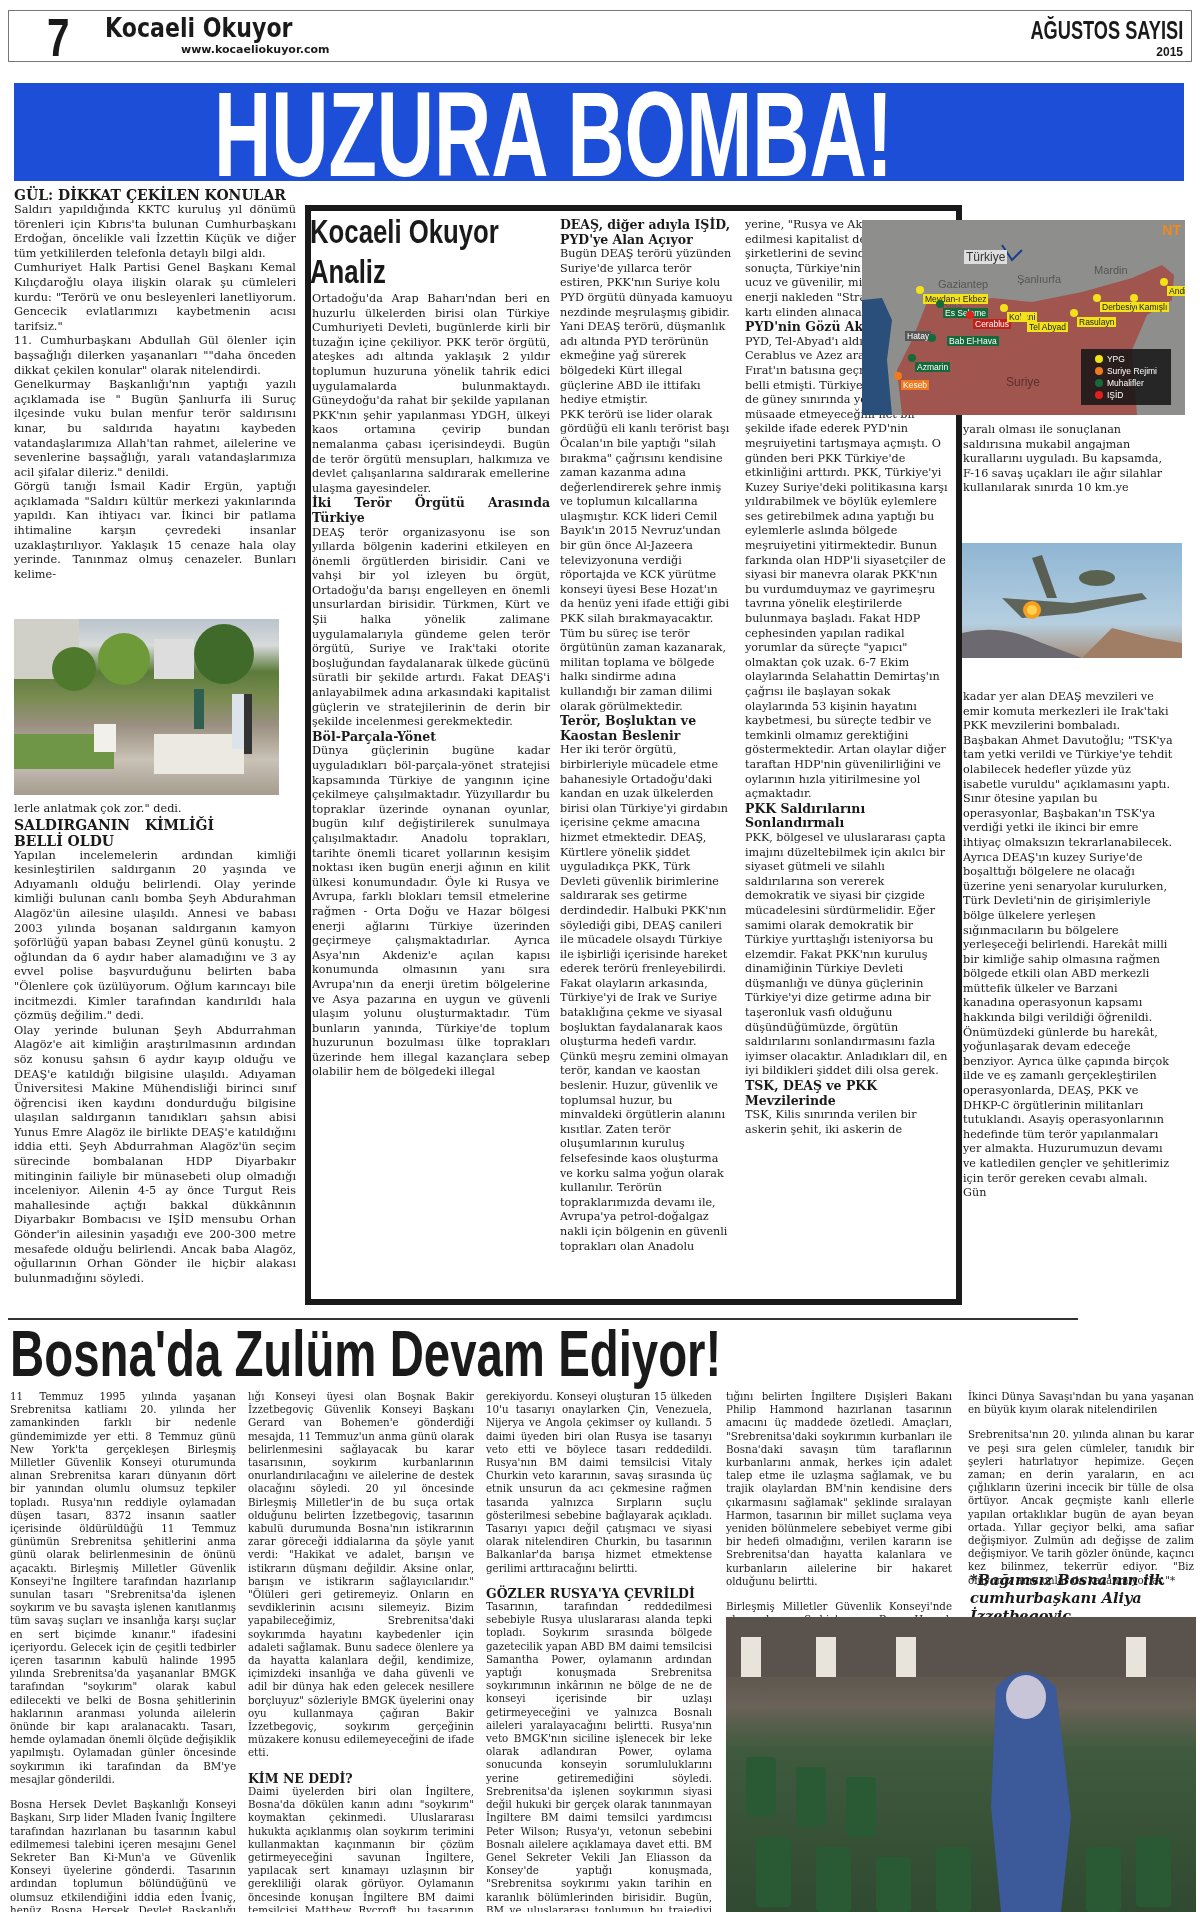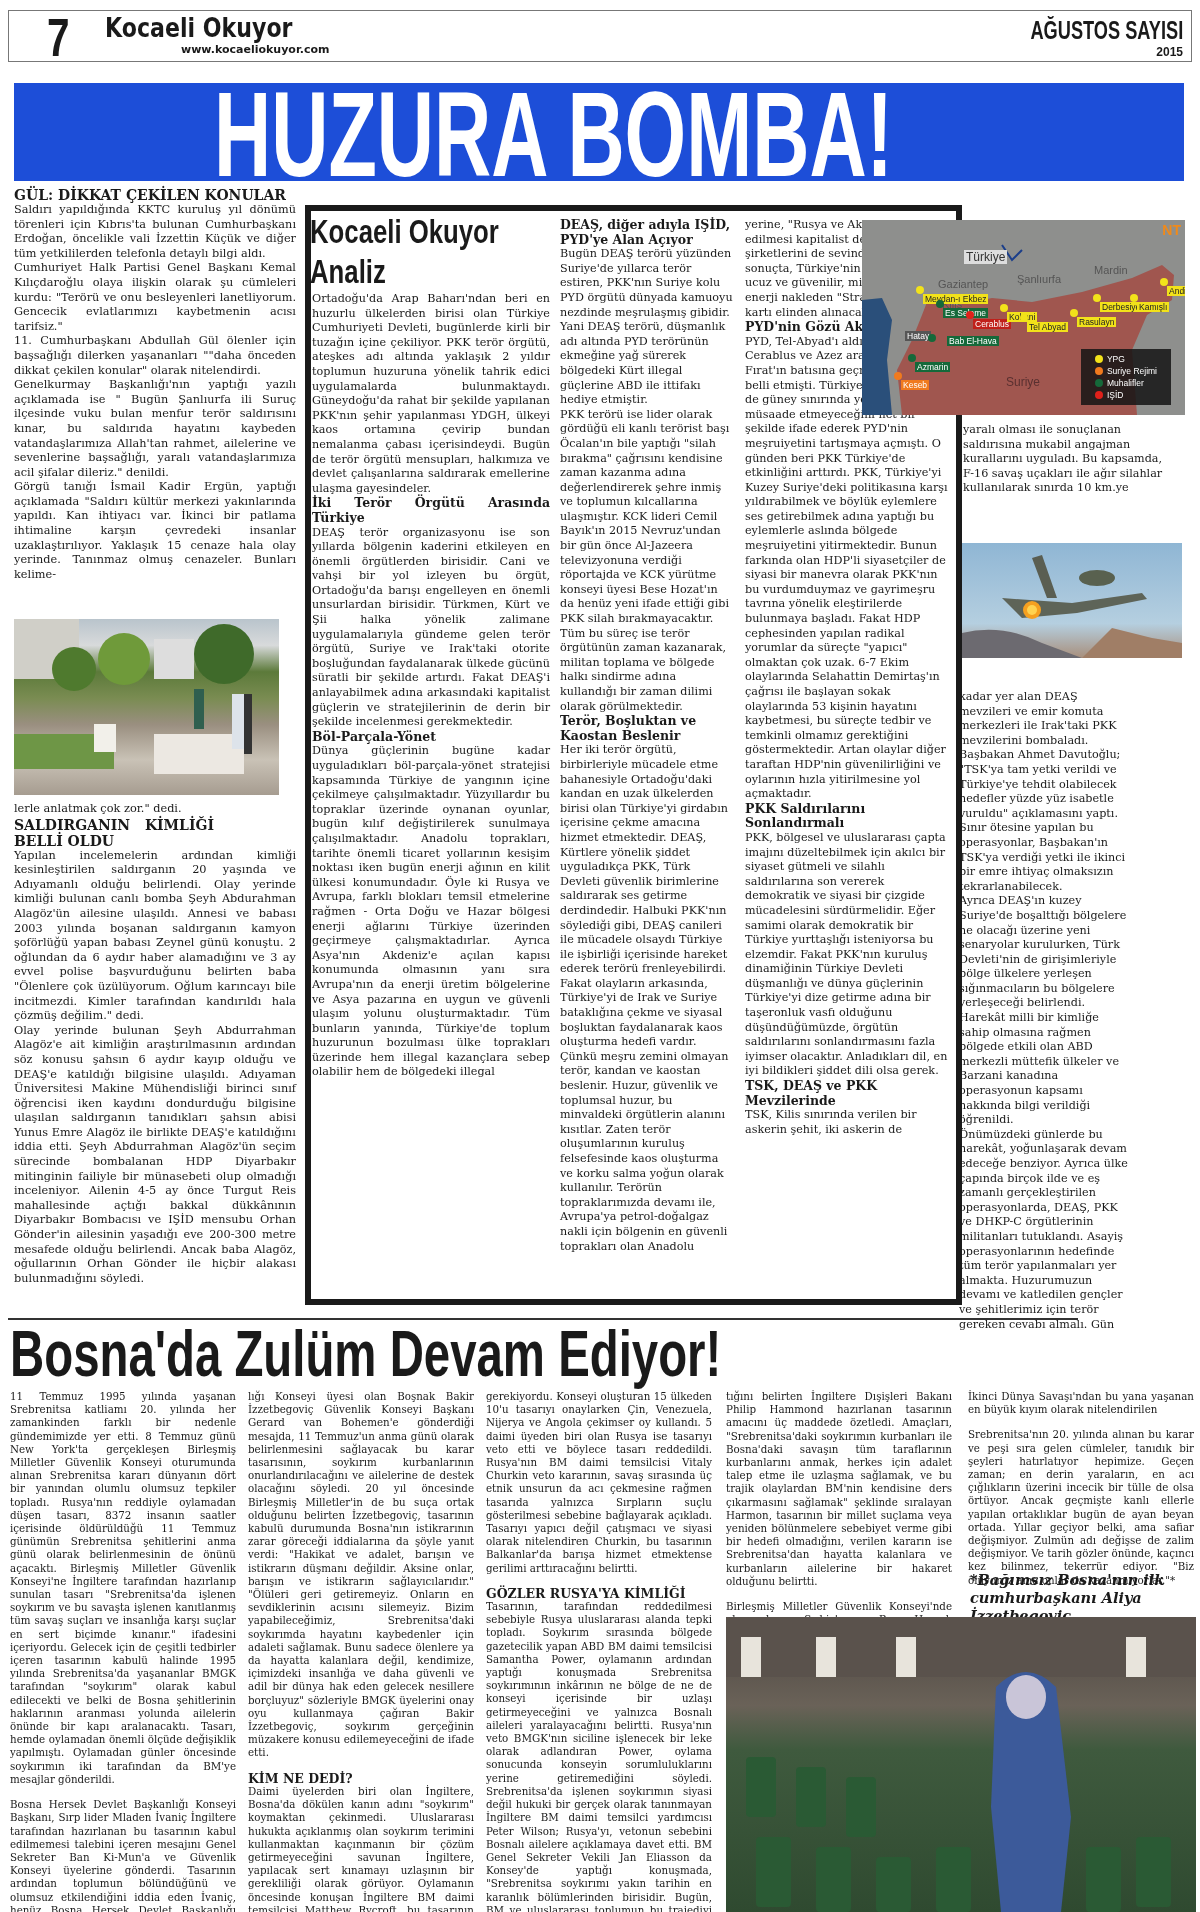--- a/index.html
+++ b/index.html
@@ -177,42 +177,42 @@
   <svg width="220" height="115">
     <path d="M0 90 Q40 80 80 100 L120 115 L0 115 Z" fill="#6c6a70"></path>
     <path d="M120 115 L150 85 L190 95 L220 100 L220 115 Z" fill="#a07e66"></path>
     <path d="M40 55 L110 60 L180 50 L185 56 L115 70 L60 75 Z" fill="#5e6458"></path>
     <path d="M70 15 L85 55 L95 55 L80 12 Z" fill="#5a5e52"></path>
     <ellipse cx="135" cy="35" rx="18" ry="8" fill="#59614f"></ellipse>
     <circle cx="70" cy="67" r="9" fill="#f5a020"></circle>
     <circle cx="70" cy="67" r="5" fill="#ffd350"></circle>
   </svg>
 </div>
-<div class="col" id="an-col4b" style="left:919px; top:690px; width:210px; font-size:11.2px; text-align:left;padding-left:40px;">
+<div class="col" id="an-col4b" style="left:963px; top:690px; width:210px; font-size:11.2px; text-align:left;">
     <p>kadar yer alan DEAŞ mevzileri ve emir komuta merkezleri ile Irak'taki PKK mevzilerini bombaladı. Başbakan Ahmet Davutoğlu; "TSK'ya tam yetki verildi ve Türkiye'ye tehdit olabilecek hedefler yüzde yüz isabetle vuruldu" açıklamasını yaptı.</p>
     <p>Sınır ötesine yapılan bu operasyonlar, Başbakan'ın TSK'ya verdiği yetki ile ikinci bir emre ihtiyaç olmaksızın tekrarlanabilecek.</p>
     <p>Ayrıca DEAŞ'ın kuzey Suriye'de boşalttığı bölgelere ne olacağı üzerine yeni senaryolar kurulurken, Türk Devleti'nin de girişimleriyle bölge ülkelere yerleşen sığınmacıların bu bölgelere yerleşeceği belirlendi. Harekât milli bir kimliğe sahip olmasına rağmen bölgede etkili olan ABD merkezli müttefik ülkeler ve Barzani kanadına operasyonun kapsamı hakkında bilgi verildiği öğrenildi.</p>
     <p>Önümüzdeki günlerde bu harekât, yoğunlaşarak devam edeceğe benziyor. Ayrıca ülke çapında birçok ilde ve eş zamanlı gerçekleştirilen operasyonlarda, DEAŞ, PKK ve DHKP-C örgütlerinin militanları tutuklandı. Asayiş operasyonlarının hedefinde tüm terör yapılanmaları yer almakta. Huzurumuzun devamı ve katledilen gençler ve şehitlerimiz için terör gereken cevabı almalı. Gün</p>
   </div>
 
 <div class="divider"></div>
 
 <div class="bosna-head">Bosna'da Zulüm Devam Ediyor!</div>
 <div class="bcol" id="b-col1" style="left:10px; top:1390px; width:226px;">
     <p class="">11 Temmuz 1995 yılında yaşanan Srebrenitsa katliamı 20. yılında her zamankinden farklı bir nedenle gündemimizde yer etti. 8 Temmuz günü New York'ta gerçekleşen Birleşmiş Milletler Güvenlik Konseyi oturumunda alınan Srebrenitsa kararı dünyanın dört bir yanından olumlu olumsuz tepkiler topladı. Rusya'nın reddiyle oylamadan düşen tasarı, 8372 insanın saatler içerisinde öldürüldüğü 11 Temmuz günümün Srebrenitsa şehitlerini anma günü olarak belirlenmesinin de önünü açacaktı. Birleşmiş Milletler Güvenlik Konseyi'ne İngiltere tarafından hazırlanıp sunulan tasarı "Srebrenitsa'da işlenen soykırım ve bu savaşta işlenen kanıtlanmış tüm savaş suçları ve insanlığa karşı suçlar en sert biçimde kınanır." ifadesini içeriyordu. Gelecek için de çeşitli tedbirler içeren tasarının kabulü halinde 1995 yılında Srebrenitsa'da yaşananlar BMGK tarafından "soykırım" olarak kabul edilecekti ve belki de Bosna şehitlerinin haklarının aranması yolunda ailelerin önünde bir kapı aralanacaktı. Tasarı, hemde oylamadan önemli ölçüde değişiklik yapılmıştı. Oylamadan günler öncesinde soykırımın iki tarafından da BM'ye mesajlar gönderildi.</p>
     <p class="">Bosna Hersek Devlet Başkanlığı Konseyi Başkanı, Sırp lider Mladen İvaniç İngiltere tarafından hazırlanan bu tasarının kabul edilmemesi talebini içeren mesajını Genel Sekreter Ban Ki-Mun'a ve Güvenlik Konseyi üyelerine gönderdi. Tasarının ardından toplumun bölündüğünü ve olumsuz etkilendiğini iddia eden İvaniç, henüz Bosna Hersek Devlet Başkanlığı Konseyi üyeleri arasında da bir uzlaşı olmadığını ifade etti.</p>
   </div>
 <div class="bcol" id="b-col2" style="left:248px; top:1390px; width:226px;">
     <p class="">lığı Konseyi üyesi olan Boşnak Bakir İzzetbegoviç Güvenlik Konseyi Başkanı Gerard van Bohemen'e gönderdiği mesajda, 11 Temmuz'un anma günü olarak belirlenmesini sağlayacak bu karar tasarısının, soykırım kurbanlarının onurlandırılacağını ve ailelerine de destek olacağını söyledi. 20 yıl öncesinde Birleşmiş Milletler'in de bu suça ortak olduğunu belirten İzzetbegoviç, tasarının kabulü durumunda Bosna'nın istikrarının zarar göreceği iddialarına da şöyle yanıt verdi: "Hakikat ve adalet, barışın ve istikrarın düşmanı değildir. Aksine onlar, barışın ve istikrarın sağlayıcılarıdır." "Ölüleri geri getiremeyiz. Onların en sevdiklerinin acısını silemeyiz. Bizim yapabileceğimiz, Srebrenitsa'daki soykırımda hayatını kaybedenler için adaleti sağlamak. Bunu sadece ölenlere ya da hayatta kalanlara değil, kendimize, içimizdeki insanlığa ve daha güvenli ve adil bir dünya hak eden gelecek nesillere borçluyuz" sözleriyle BMGK üyelerini onay oyu kullanmaya çağıran Bakir İzzetbegoviç, soykırım gerçeğinin müzakere konusu edilemeyeceğini de ifade etti.</p>
     <div class="subhead">KİM NE DEDİ?</div>
     <p class="">Daimi üyelerden biri olan İngiltere, Bosna'da dökülen kanın adını "soykırım" koymaktan çekinmedi. Uluslararası hukukta açıklanmış olan soykırım terimini kullanmaktan kaçınmanın bir çözüm getirmeyeceğini savunan İngiltere, yapılacak sert kınamayı uzlaşının bir gerekliliği olarak görüyor. Oylamanın öncesinde konuşan İngiltere BM daimi temsilcisi Matthew Rycroft, bu tasarının kabulünü Bosnalı ailelere karşı bir sorumluluk olarak gördüğünü ifade etti.</p>
   </div>
 <div class="bcol" id="b-col3" style="left:486px; top:1390px; width:226px;">
     <p class="">gerekiyordu. Konseyi oluşturan 15 ülkeden 10'u tasarıyı onaylarken Çin, Venezuela, Nijerya ve Angola çekimser oy kullandı. 5 daimi üyeden biri olan Rusya ise tasarıyı veto etti ve böylece tasarı reddedildi. Rusya'nın BM daimi temsilcisi Vitaly Churkin veto kararının, savaş sırasında üç etnik unsurun da acı çekmesine rağmen tasarıda yalnızca Sırpların suçlu gösterilmesi sebebine bağlayarak açıkladı. Tasarıyı yapıcı değil çatışmacı ve siyasi olarak nitelendiren Churkin, bu tasarının Balkanlar'da barışa hizmet etmektense gerilimi arttıracağını belirtti.</p>
-    <div class="subhead">GÖZLER RUSYA'YA KİMLİĞİ</div>
+    <div class="subhead">GÖZLER RUSYA'YA ÇEVRİLDİ</div>
     <p class="">Tasarının, tarafından reddedilmesi sebebiyle Rusya uluslararası alanda tepki topladı. Soykırım sırasında bölgede gazetecilik yapan ABD BM daimi temsilcisi Samantha Power, oylamanın ardından yaptığı konuşmada Srebrenitsa soykırımının inkârının ne bölge de ne de konseyi içerisinde bir uzlaşı getirmeyeceğini ve yalnızca Bosnalı aileleri yaralayacağını belirtti. Rusya'nın veto BMGK'nın siciline işlenecek bir leke olarak adlandıran Power, oylama sonucunda konseyin sorumluluklarını yerine getiremediğini söyledi. Srebrenitsa'da işlenen soykırımın siyasi değil hukuki bir gerçek olarak tanınmayan İngiltere BM daimi temsilci yardımcısı Peter Wilson; Rusya'yı, vetonun sebebini Bosnalı ailelere açıklamaya davet etti. BM Genel Sekreter Vekili Jan Eliasson da Konsey'de yaptığı konuşmada, "Srebrenitsa soykırımı yakın tarihin en karanlık bölümlerinden birisidir. Bugün, BM ve uluslararası toplumun bu trajediyi önlemede başarısız olmasının utanç ve pişmanlığını yaşıyoruz." dedi.</p>
   </div>
 <div class="bcol" id="b-col4" style="left:726px; top:1390px; width:226px;">
     <p class="">tığını belirten İngiltere Dışişleri Bakanı Philip Hammond hazırlanan tasarının amacını üç maddede özetledi. Amaçları, "Srebrenitsa'daki soykırımın kurbanları ile Bosna'daki savaşın tüm taraflarının kurbanlarını anmak, herkes için adalet talep etme ile uzlaşma sağlamak, ve bu trajik olaylardan BM'nin kendisine ders çıkarmasını sağlamak" şeklinde sıralayan Harmon, tasarının bir millet suçlama veya yeniden bölünmelere sebebiyet verme gibi bir hedefi olmadığını, verilen kararın ise Srebrenitsa'dan hayatta kalanlara ve kurbanların ailelerine bir hakaret olduğunu belirtti.</p>
     <p class="">Birleşmiş Milletler Güvenlik Konseyi'nde alınan karar, Sırbistan ve Bosna-Hersek Sırp Cumhuriyeti ise memnuniyetle karşıladı.</p>
   </div>
 <div class="bcol" id="b-col5" style="left:968px; top:1390px; width:226px;">
     <p class="">İkinci Dünya Savaşı'ndan bu yana yaşanan en büyük kıyım olarak nitelendirilen</p>
     <p class="">Srebrenitsa'nın 20. yılında alınan bu karar ve peşi sıra gelen cümleler, tanıdık bir şeyleri hatırlatıyor hepimize. Geçen zaman; en derin yaraların, en acı çığlıkların üzerini incecik bir tülle de olsa örtüyor. Ancak geçmişte kanlı ellerle yapılan ortaklıklar bugün de ayan beyan ortada. Yıllar geçiyor belki, ama safiar değişmiyor. Zulmün adı değişse de zalim değişmiyor. Ve tarih gözler önünde, kaçıncı kez bilinmez, tekerrür ediyor. "Biz ölüyoruz ama onlar da kazanmıyorlar."*</p>
   </div>

